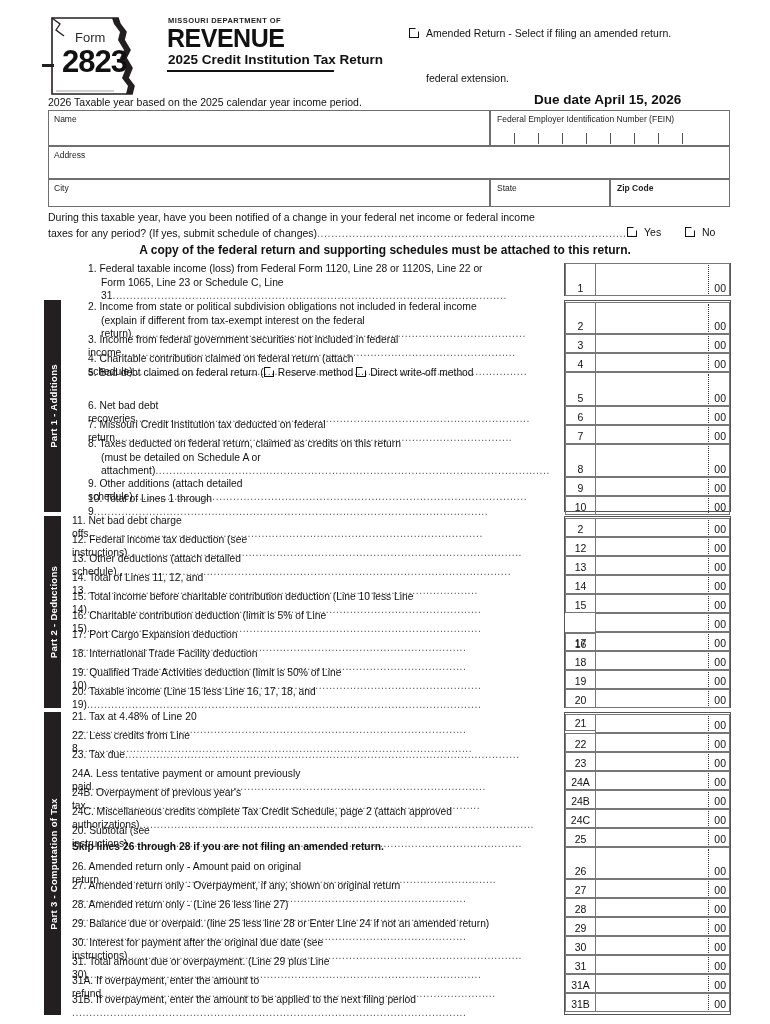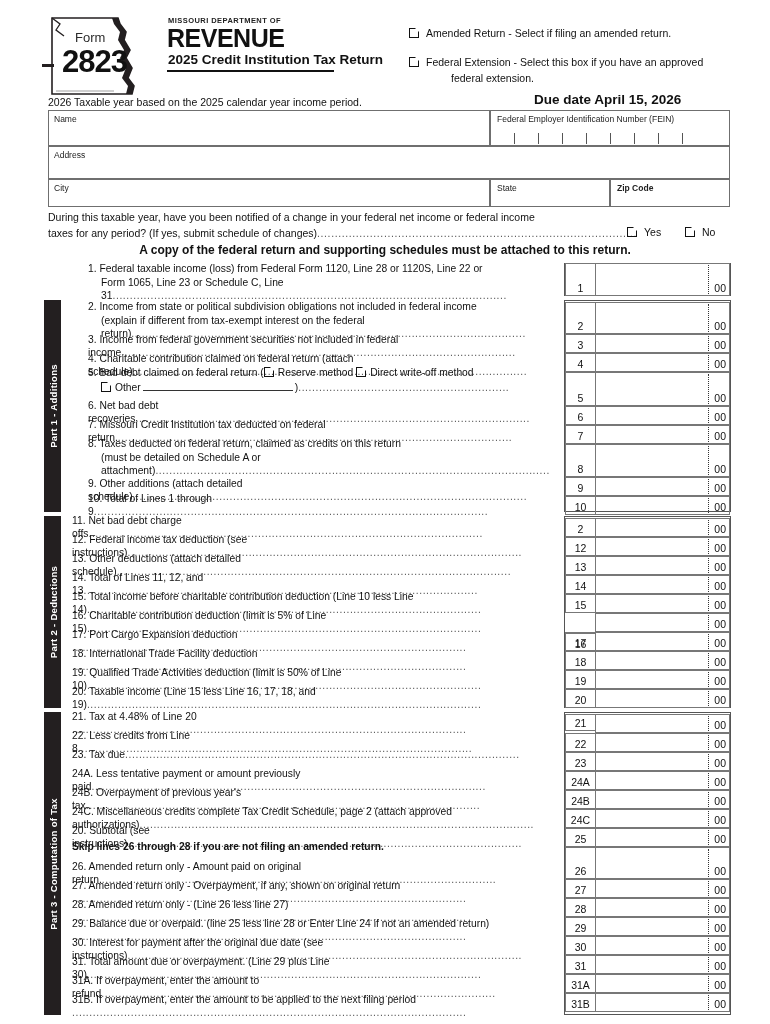--- a/index.html
+++ b/index.html
@@ -81,24 +81,21 @@
 
     <div class="dor-small">MISSOURI DEPARTMENT OF</div>
     <div class="dor-big">REVENUE</div>
     <div class="rev-title">2025 Credit Institution Tax Return</div>
     <div class="rev-rule"></div>
 
     <div class="cbrow" style="left:409px;top:27px;">
       <span class="cbox"></span><span>Amended Return - Select if filing an amended return.</span>
     </div>
 
-    <div class="cbrow" style="left:409px;top:56px;">
-      <span class="cbox"></span><span>Federal Extension - Select this box if you have an approved</span>
-    </div>
-    <div class="cbrow" style="left:426px;top:72px;margin-left:25px;">federal extension.</div>
+    <div class="cbrow" style="left:426px;top:72px;">federal extension.</div>
 
     <div class="taxyear">2026 Taxable year based on the 2025 calendar year income period.</div>
     <div class="duedate">Due date April 15, 2026</div>
   </div>
 
   <div class="box" style="left:48px;top:110px;width:442px;height:36px;"></div>
   <div class="boxlbl" style="left:54px;top:114px;">Name</div>
 
   <div class="box" style="left:490px;top:110px;width:240px;height:36px;"></div>
   <div class="boxlbl" style="left:497px;top:114px;">Federal Employer Identification Number (FEIN)</div>
@@ -433,19 +430,16 @@
       <div class="lamt" style="top: 993px; height: 19px;">
         <div class="sep"></div>
         <div class="cents">00</div>
       </div>
     </div>
 
   <div class="ltxt" style="left:88px;top:366px;width:470px;">
     <span>5. Bad debt claimed on federal return (</span><span class="cbox" style="margin-right:4px;margin-left:0;"></span><span>Reserve method</span>
     <span class="cbox" style="margin-right:4px;"></span><span>Direct write-off method</span>
   </div>
-  <div class="ltxt" style="left:101px;top:381px;width:460px;">
-    <span class="cbox" style="margin-right:4px;"></span><span>Other</span><span style="display:inline-block;width:150px;border-bottom:1px solid #333;margin:0 2px;"></span><span>)</span><span class="dots">.............................................................</span>
-  </div>
 
   <div class="skipnote" style="left:72px;top:841px;">Skip lines 26 through 28 if you are not filing an amended return.</div>
 
 </div>
 
 </body></html>

